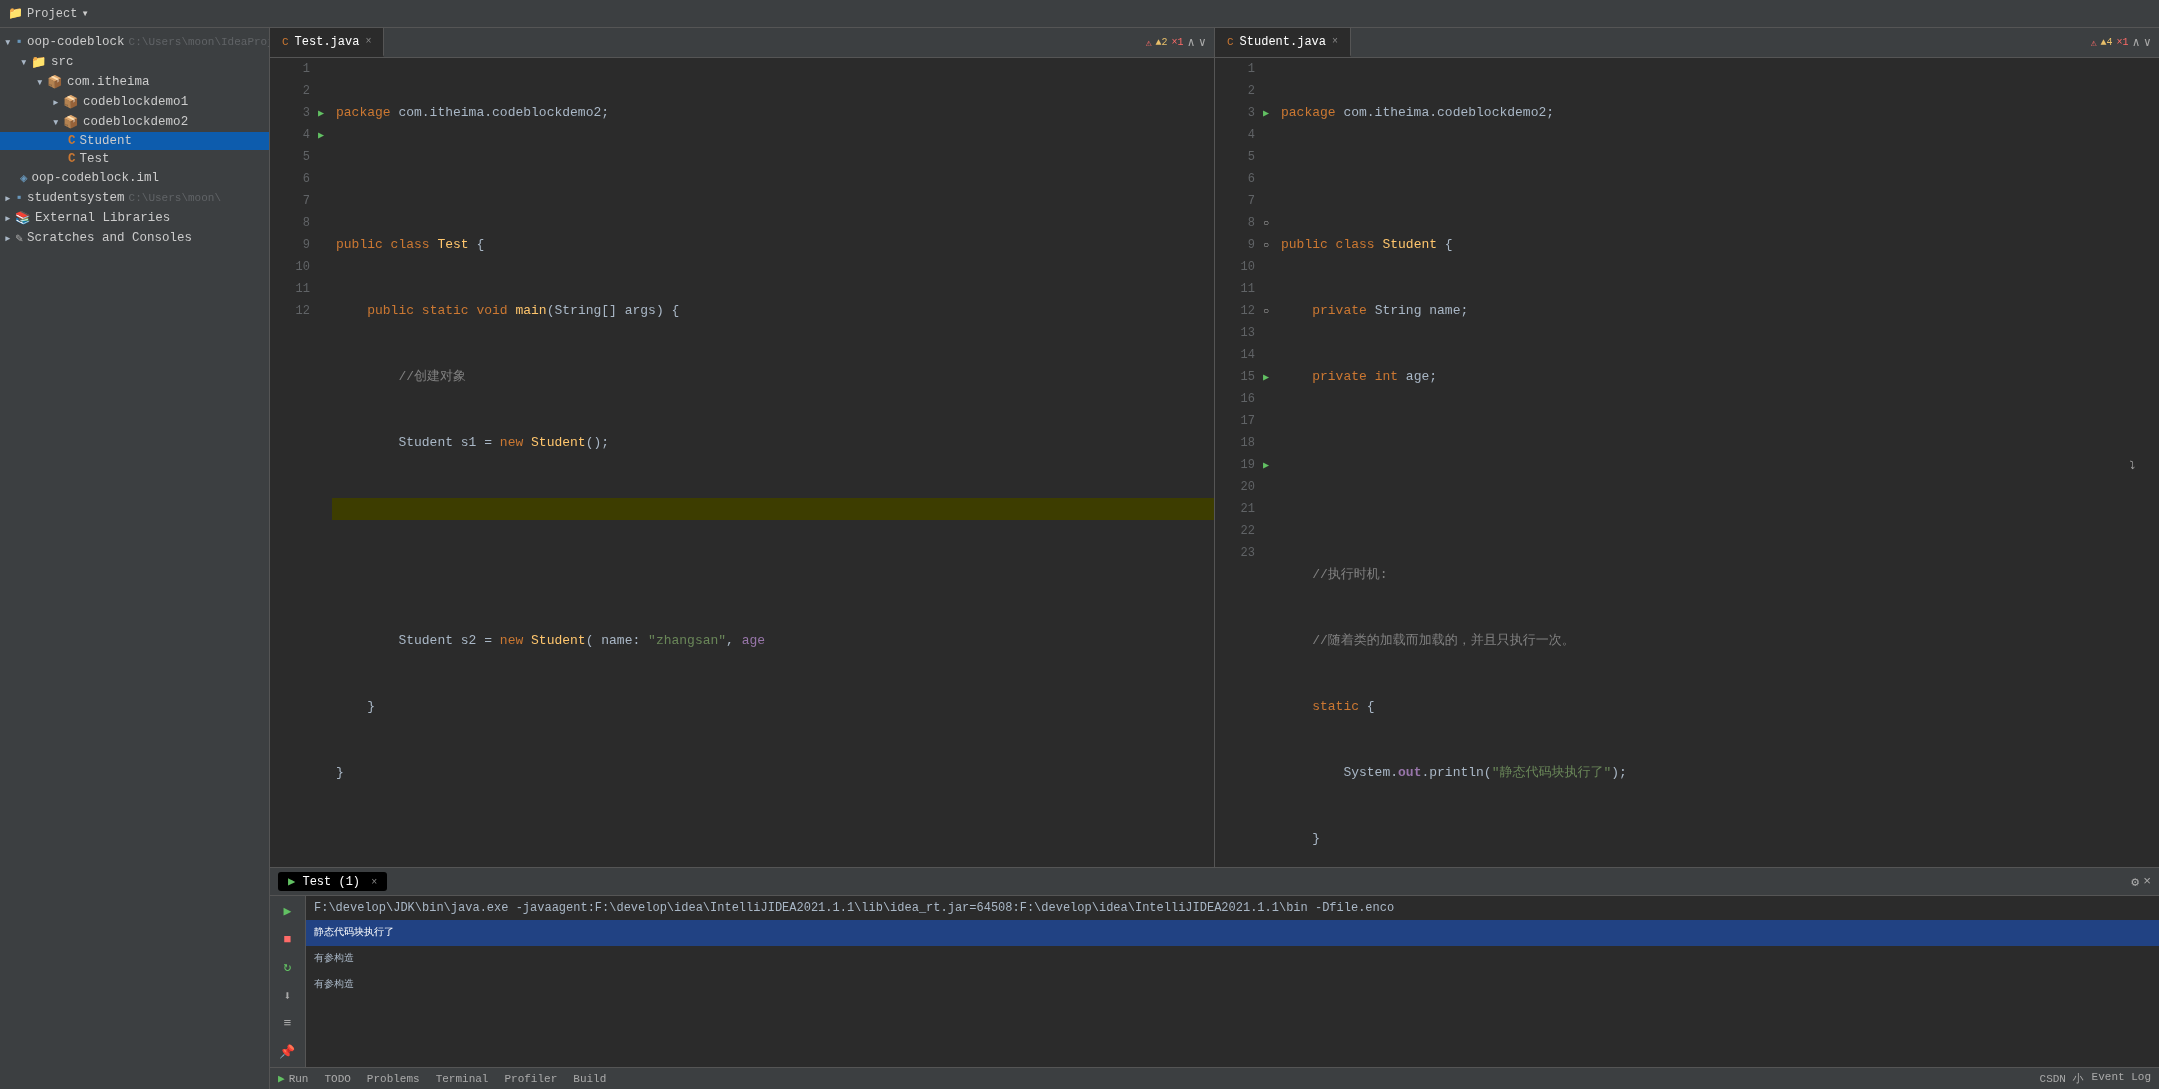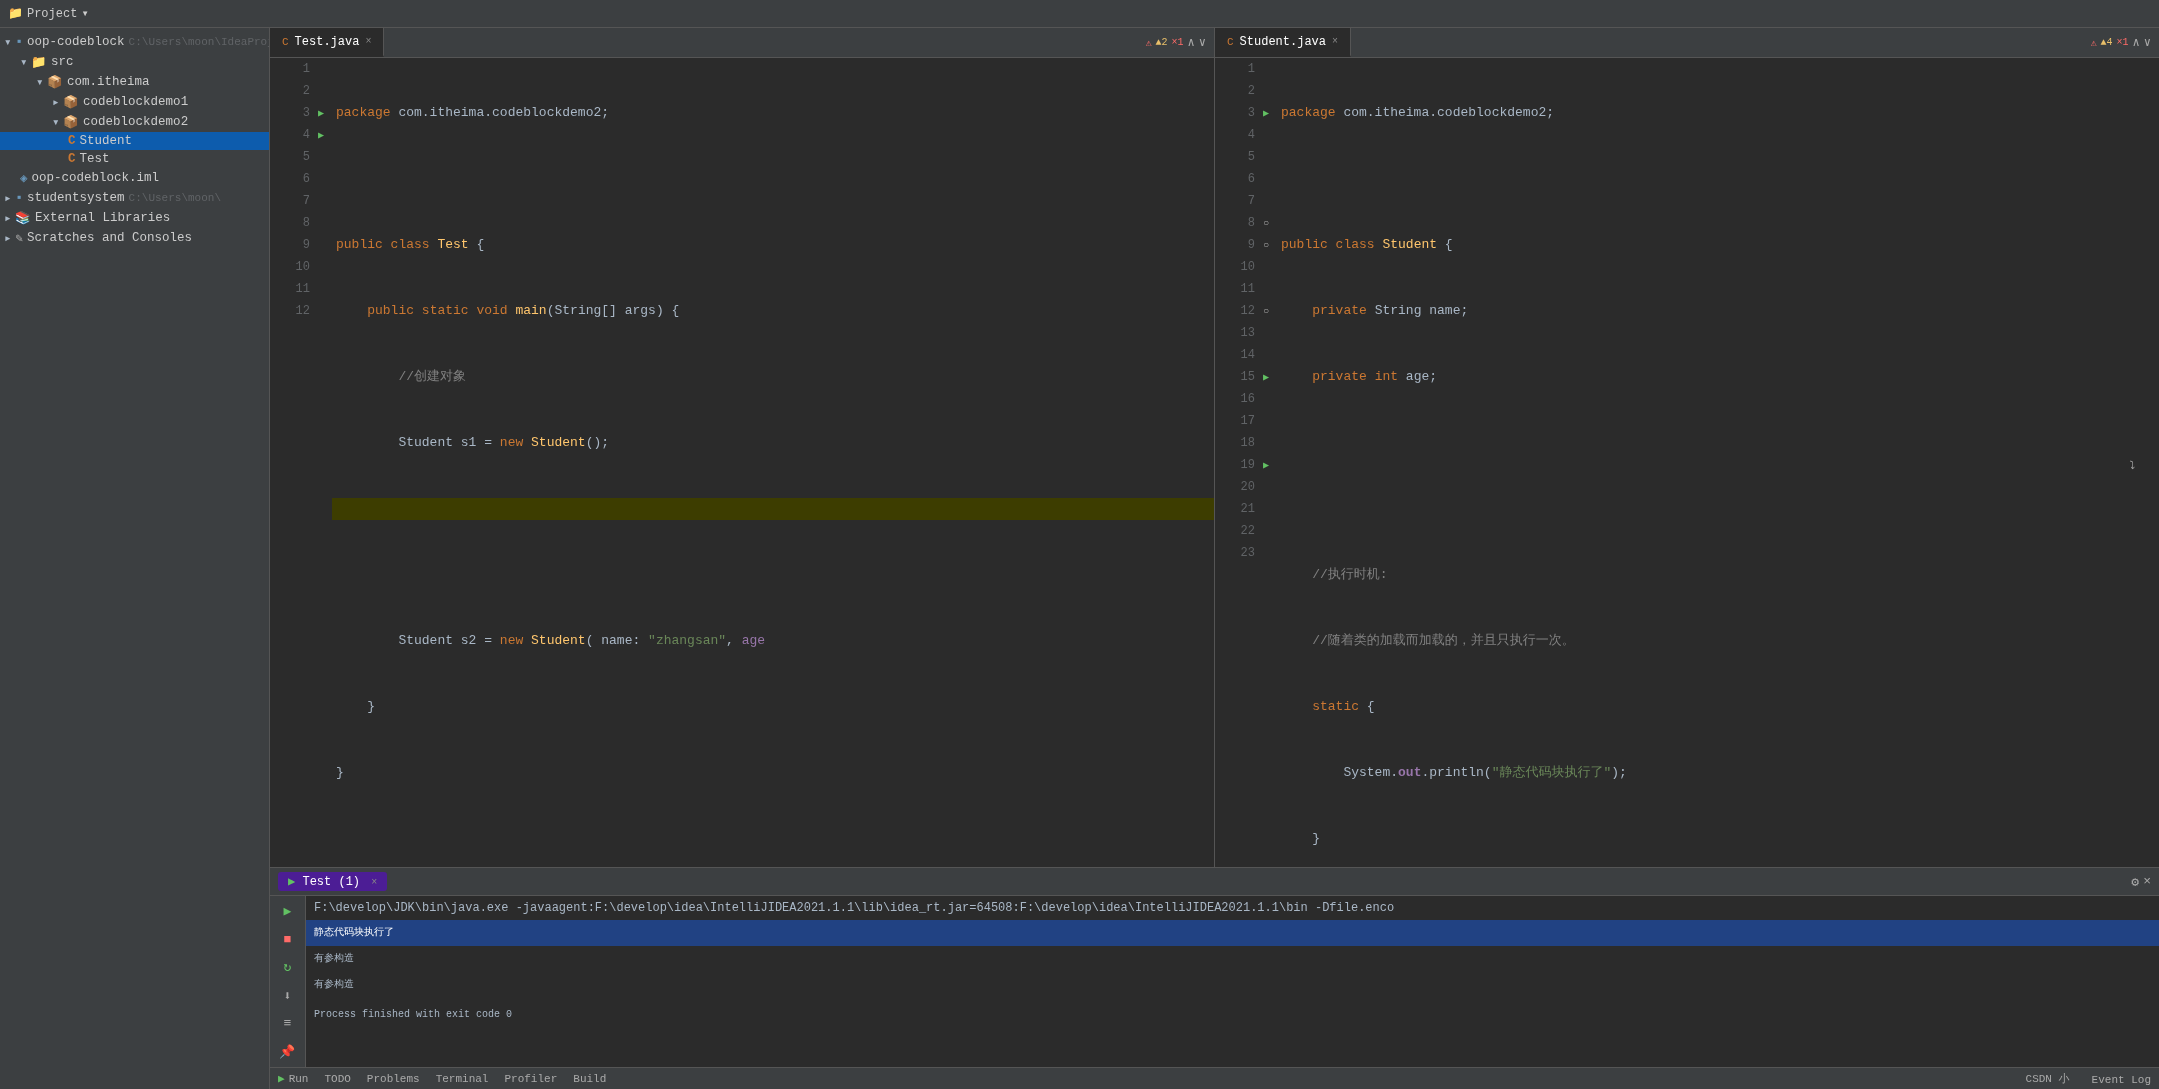--- a/index.html
+++ b/index.html
@@ -174,21 +174,21 @@
       gap: 2px;
     }
     .bottom-tab {
       padding: 2px 10px;
       font-size: 12px;
       color: #aaa;
       cursor: pointer;
       border-radius: 3px;
     }
     .bottom-tab.active {
-      background: #4c1d95;
+      background: #000000;
       color: #fff;
     }
     .bottom-tab-close {
       font-size: 10px;
       color: #888;
       margin-left: 4px;
     }
     .bottom-content {
       flex: 1;
       display: flex;
@@ -249,22 +249,22 @@
       align-items: center;
       padding: 0 8px;
       font-size: 11px;
       color: #aaa;
       gap: 16px;
       flex-shrink: 0;
     }
     .status-bar .right {
       margin-left: auto;
       display: flex;
-      gap: 22px;
-      align-items: flex-end;
+      gap: 8px;
+      align-items: flex-start;
     }
 
     
     .run-btn { color: #62c163; }
     .stop-btn { color: #ff6b68; }
 
     
     .editor-gutter-icons {
       width: 14px;
       display: flex;
@@ -568,21 +568,20 @@
         </div>
 
         <div class="bottom-main">
           <div class="cmd-line">
             <span>F:\develop\JDK\bin\java.exe -javaagent:F:\develop\idea\IntelliJIDEA2021.1.1\lib\idea_rt.jar=64508:F:\develop\idea\IntelliJIDEA2021.1.1\bin -Dfile.enco</span>
           </div>
           <div class="output-text cmd-line highlight-selected">静态代码块执行了</div>
           <div class="output-text cmd-line">有参构造</div>
           <div class="output-text cmd-line">有参构造</div>
           <div class="output-text cmd-line"></div>
-          <div class="output-text cmd-line">Process finished with exit code 0</div>
         </div>
       </div>
     </div>
 
     <div class="status-bar">
       <span style="display:flex;align-items:center;gap:4px;">
         <span style="color:#62c163;">▶</span>
         <span>Run</span>
       </span>
       <span>TODO</span>

